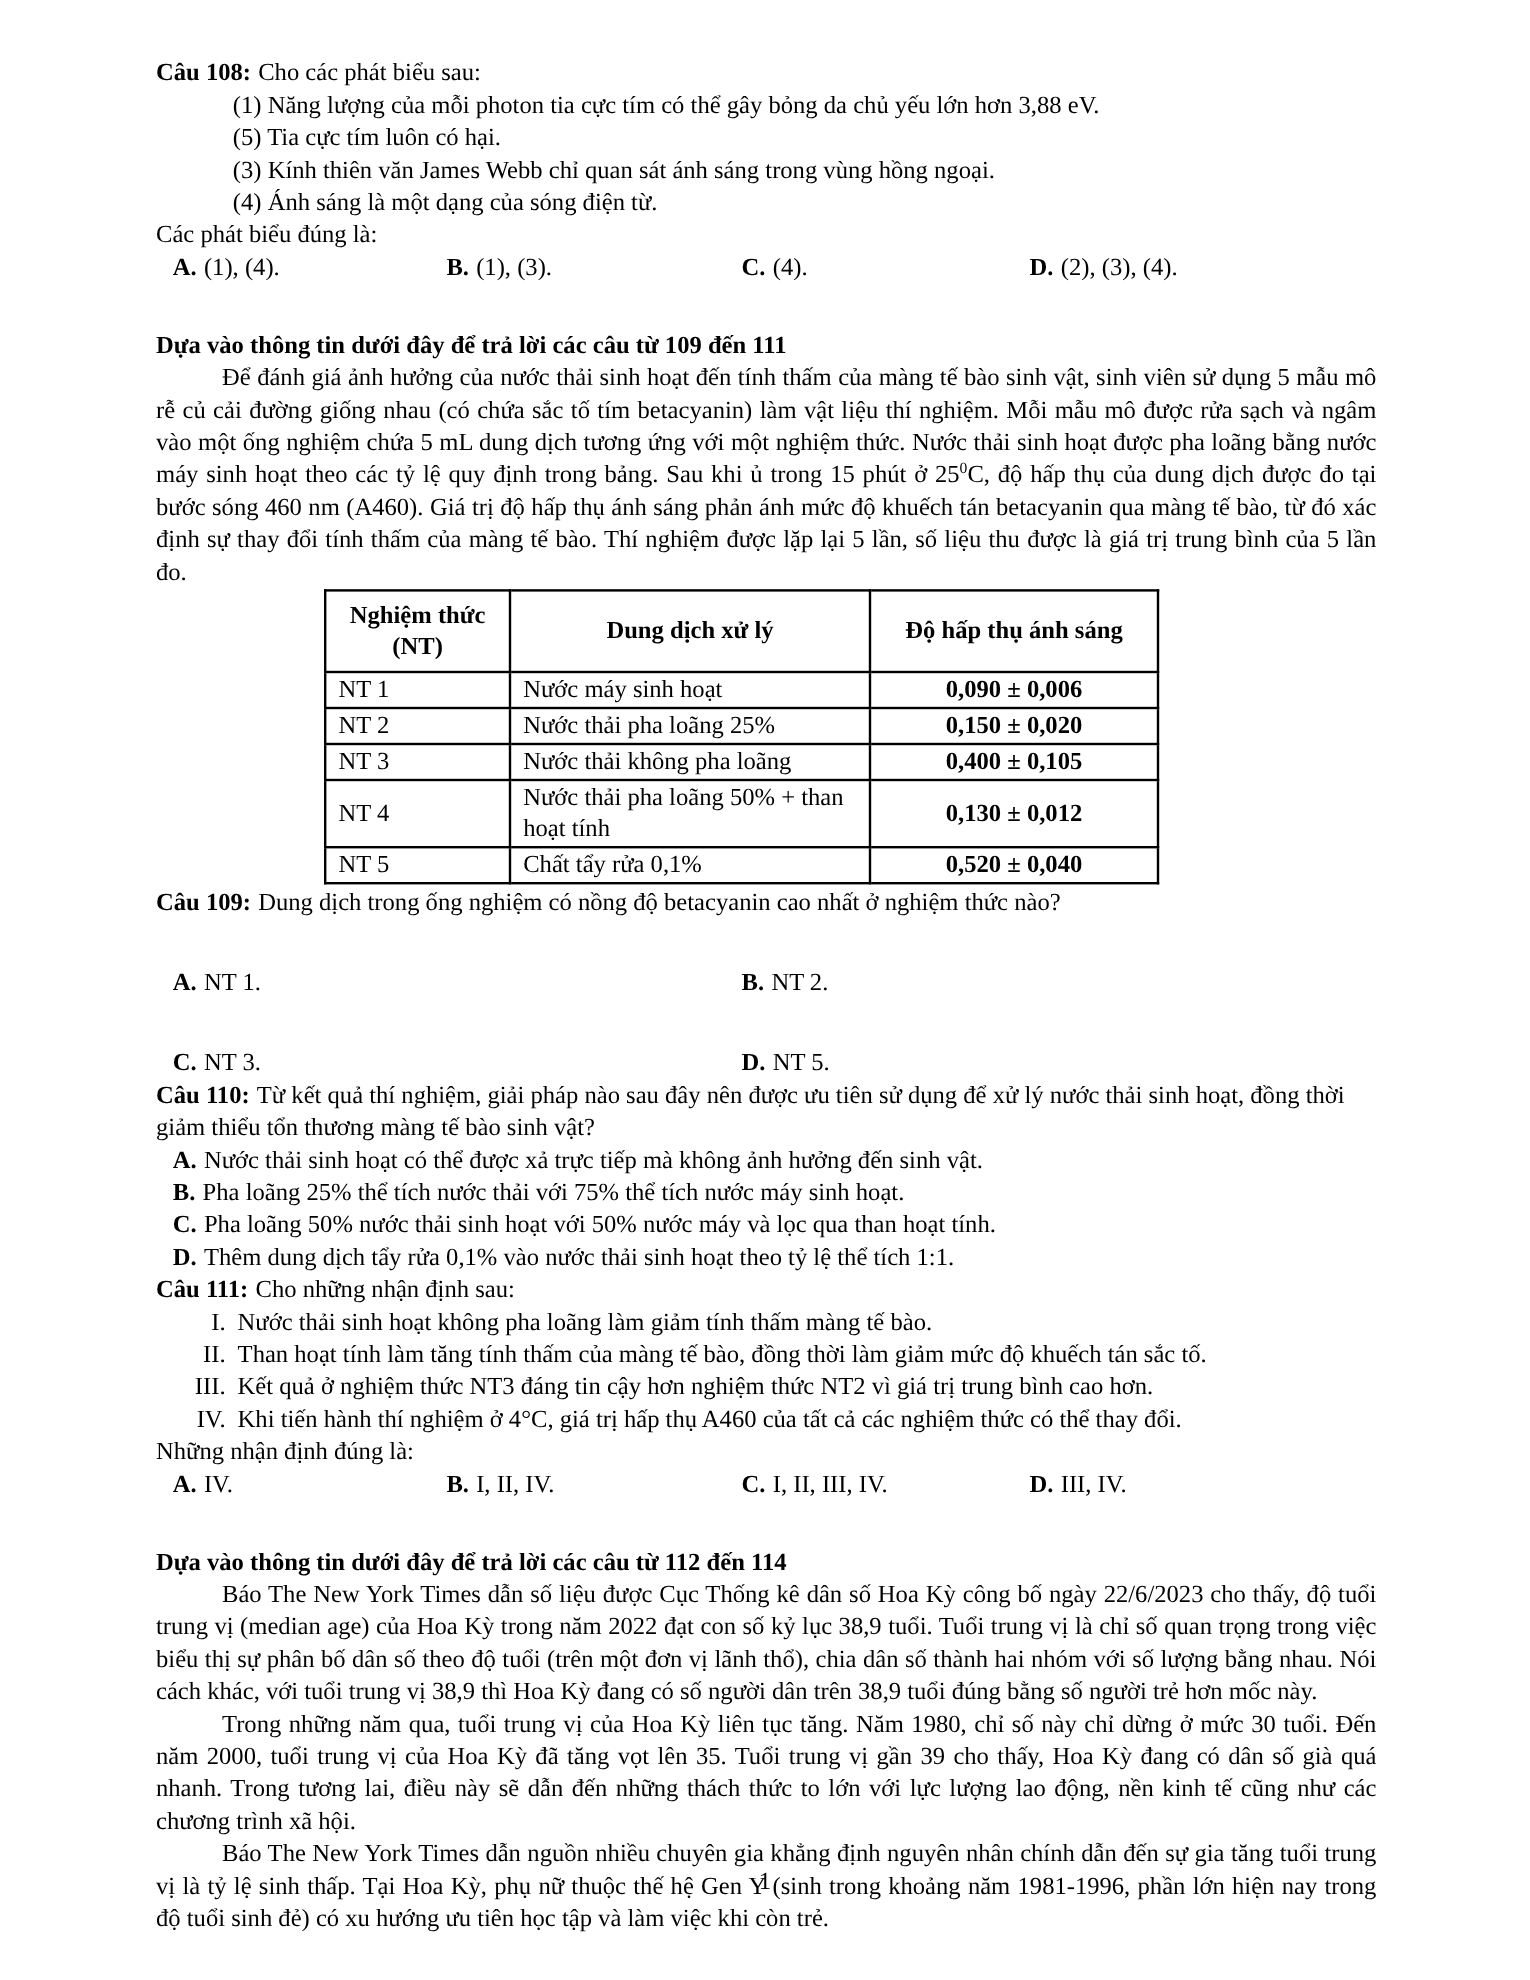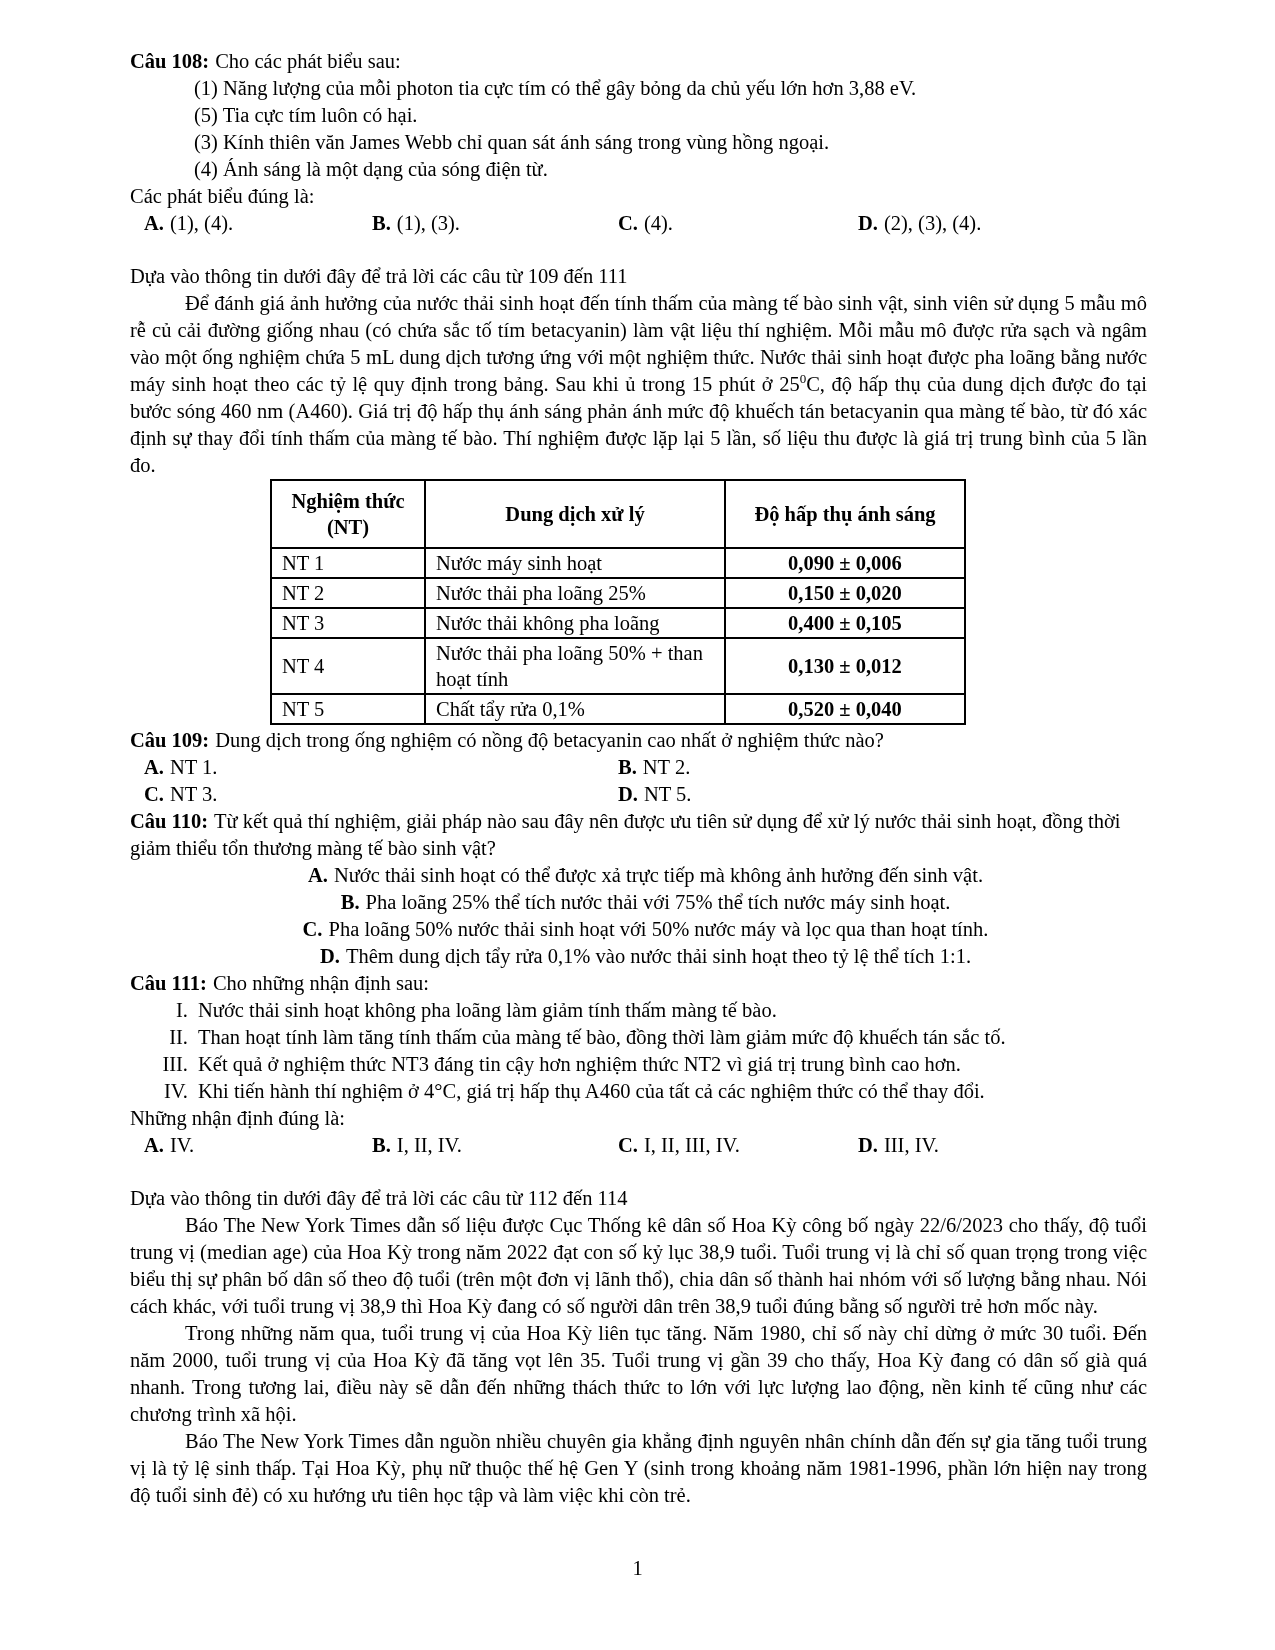--- a/index.html
+++ b/index.html
@@ -22,25 +22,26 @@
   .prompt { padding-left: 0; }
   .opts-4 {
     display: grid;
     grid-template-columns: 228px 246px 240px 1fr;
     padding-left: 14px;
   }
   .opts-2 {
     display: grid;
     grid-template-columns: 474px 1fr;
     padding-left: 14px;
+    margin-top: 40px;
   }
   .opt b { margin-right: 6px; }
-  .opt-line { padding-left: 14px; text-align: center; }
+  .opt-line { padding-left: 14px; }
   .opt-line b { margin-right: 6px; }
-  .section-heading { font-weight: normal; margin-top: 26px; }
+  .section-heading { font-weight: bold; margin-top: 38px; }
   .passage { text-align: justify; text-indent: 55px; margin: 0; }
   .passage sup { font-size: 13px; line-height: 0; vertical-align: super; }
   table.exp {
     border-collapse: collapse;
     table-layout: fixed;
     margin: 0 0 2px 140px;
   }
   table.exp td, table.exp th {
     border: 2px solid #000;
     padding: 1px 10px;

